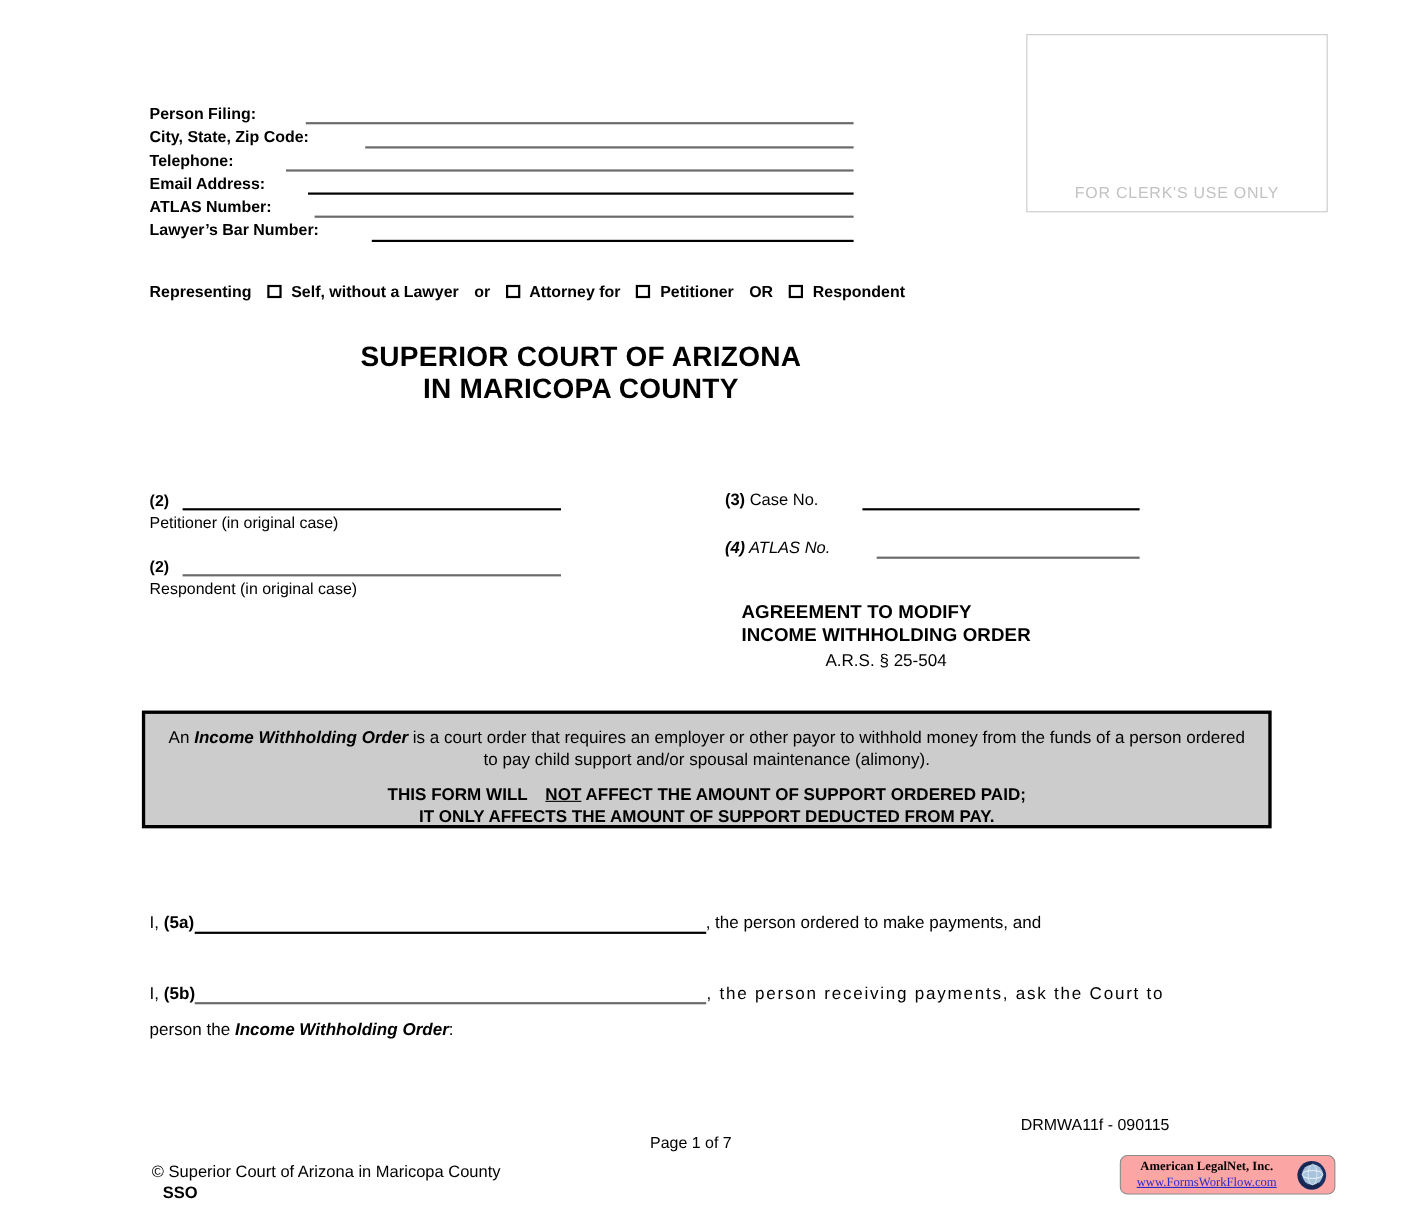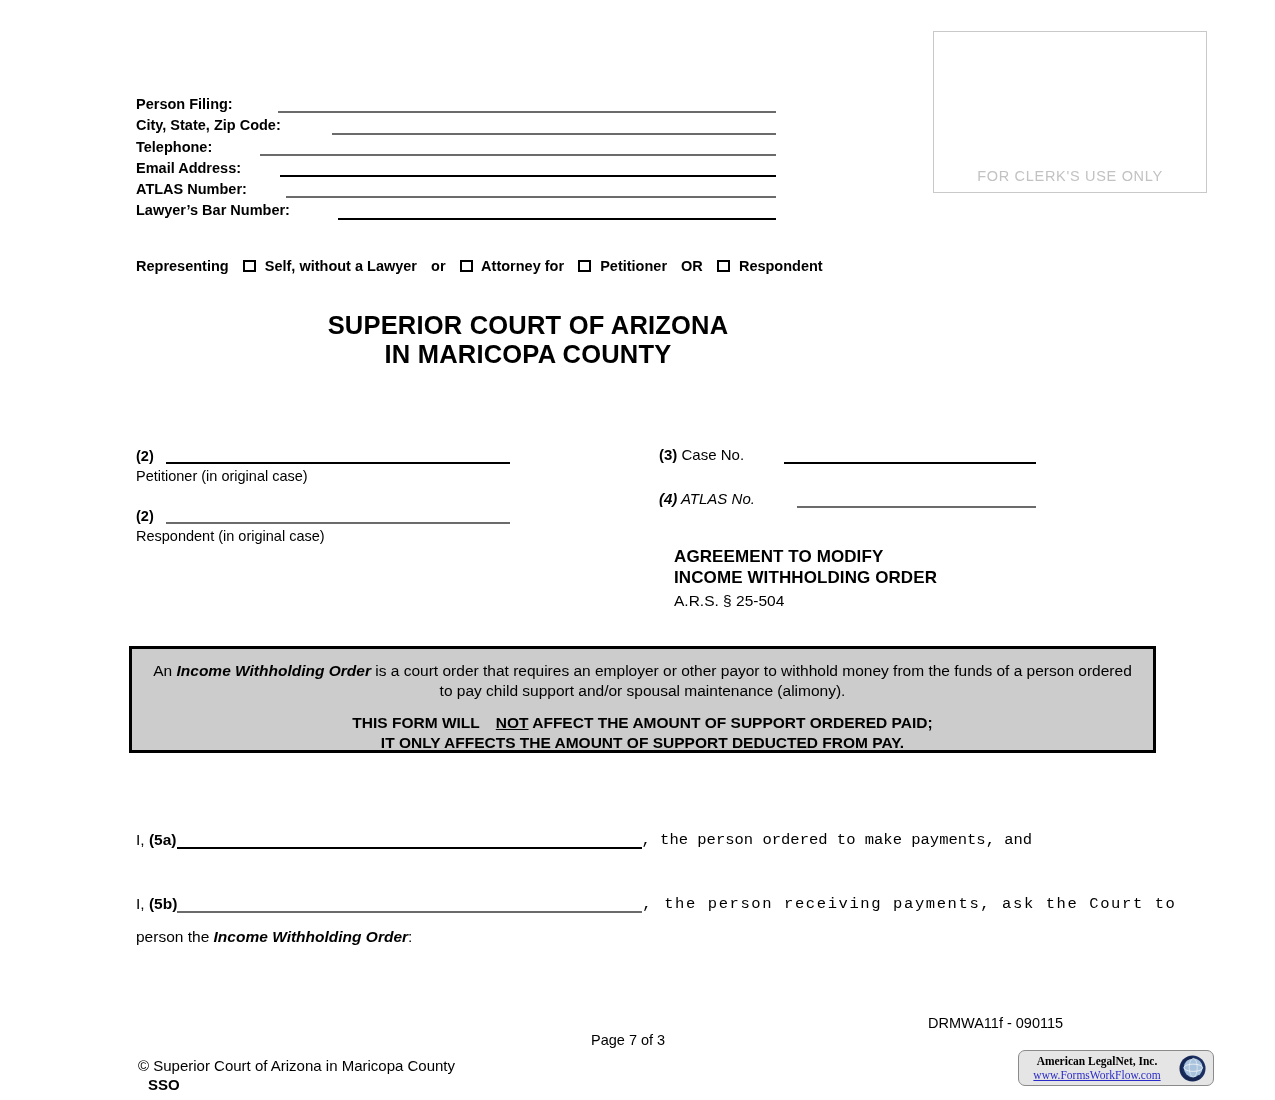--- a/index.html
+++ b/index.html
@@ -161,20 +161,21 @@
     font-size: 17px;
     font-weight: bold;
     line-height: 21px;
     letter-spacing: 0.1px;
   }
   .form-stat {
     font-size: 15.5px;
     font-weight: normal;
     letter-spacing: 0;
     margin-top: 2px;
+    text-align: center;
   }
 
   
   .notice {
     position: absolute;
     left: 129px;
     top: 646px;
     width: 1027px;
     height: 107px;
     background: #cccccc;
@@ -201,21 +202,21 @@
   .body-line { position: absolute; white-space: nowrap; font-size: 15.5px; }
   .bl-lead { display: inline-block; vertical-align: bottom; }
   .bl-lead b { font-weight: bold; }
   .bl-blank {
     display: inline-block;
     vertical-align: bottom;
     border-bottom: 2px solid #000000;
     height: 17px;
   }
   .bl-blank.gray { border-bottom: 2px solid #6b6b6b; }
-  .bl-tail { display: inline-block; vertical-align: bottom; font-family: Liberation Mono, monospace; }
+  .bl-tail { display: inline-block; vertical-align: bottom; }
   .body-cont {
     position: absolute;
     font-size: 15.5px;
     white-space: nowrap;
   }
   .body-cont i { font-style: italic; font-weight: bold; }
 
   
   .footer-left {
     position: absolute;
@@ -244,21 +245,21 @@
 
   
   .aln-badge {
     position: absolute;
     left: 1018px;
     top: 1050px;
     width: 196px;
     height: 36px;
     border: 1px solid #8a8a8a;
     border-radius: 7px;
-    background: #e5e5e5;
+    background: #fca5a5;
     box-sizing: border-box;
   }
   .aln-text {
     position: absolute;
     left: 7px;
     top: 3px;
     width: 142px;
     text-align: center;
     font-family: "Liberation Serif", serif;
   }
@@ -408,21 +409,21 @@
 
   <div class="body-cont" style="left:136px; top:928px;">
     <span>person the </span><i>Income Withholding Order</i><span>:</span>
   </div>
 
   <div class="footer-left">
     <div>© Superior Court of Arizona in Maricopa County</div>
     <div class="sso">SSO</div>
   </div>
 
-  <div class="footer-page">Page 7 of 3</div>
+  <div class="footer-page">Page 1 of 7</div>
 
   <div class="footer-code">DRMWA11f - 090115</div>
 
   <div class="aln-badge">
     <div class="aln-text">
       <div class="aln-name">American LegalNet, Inc.</div>
       <div class="aln-url">www.FormsWorkFlow.com</div>
     </div>
     <svg class="aln-logo" viewBox="0 0 40 40">
       <circle cx="20" cy="20" r="18" fill="#1b2f63"></circle>

